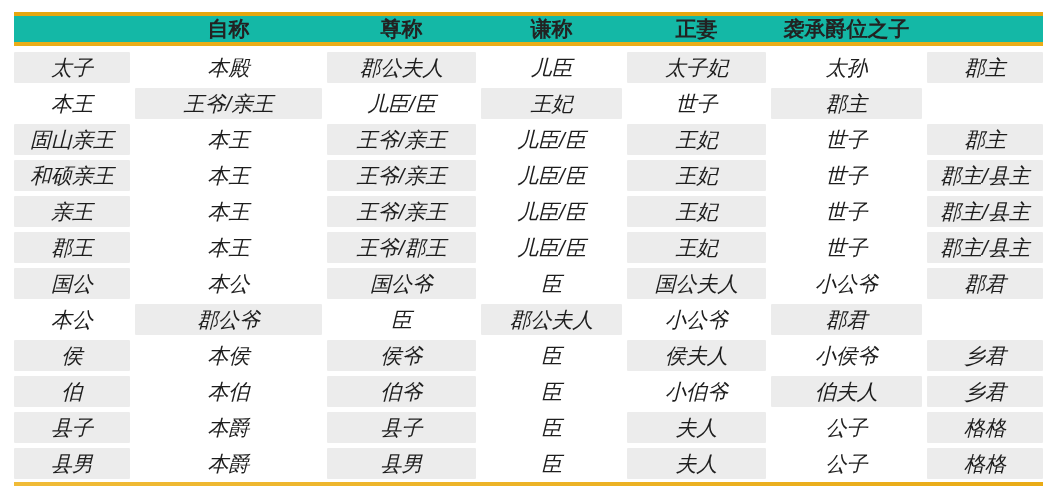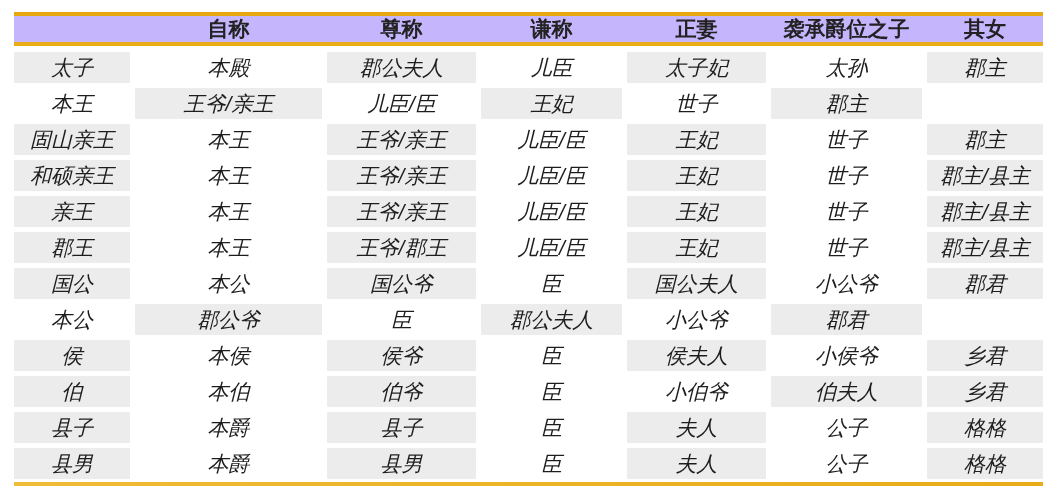--- a/index.html
+++ b/index.html
@@ -20,21 +20,21 @@
     left: 14px;
     top: 12px;
     width: 1029px;
   }
   .cols {
     display: grid;
     grid-template-columns: 116px 187px 149px 141px 139px 151px 116px;
     column-gap: 5px;
   }
   .thead {
-    background: #c4b5fd;
+    background: #14b8a6;
     border-top: 4px solid #e6a70f;
     border-bottom: 4px solid #eaad18;
     height: 26px;
     align-items: center;
   }
   .th {
     text-align: center;
     font-weight: bold;
     font-size: 21px;
     color: #222222;
@@ -76,21 +76,20 @@
 <div class="page">
   <div class="table-wrap">
 
     <div class="thead cols">
       <div class="th"></div>
       <div class="th">自称</div>
       <div class="th">尊称</div>
       <div class="th">谦称</div>
       <div class="th">正妻</div>
       <div class="th">袭承爵位之子</div>
-      <div class="th">其女</div>
     </div>
 
     <div class="tbody" id="tbody">
         <div class="tr cols">
           <div class="td shaded">太子</div>
           <div class="td">本殿</div>
           <div class="td shaded">郡公夫人</div>
           <div class="td">儿臣</div>
           <div class="td shaded">太子妃</div>
           <div class="td">太孙</div>

